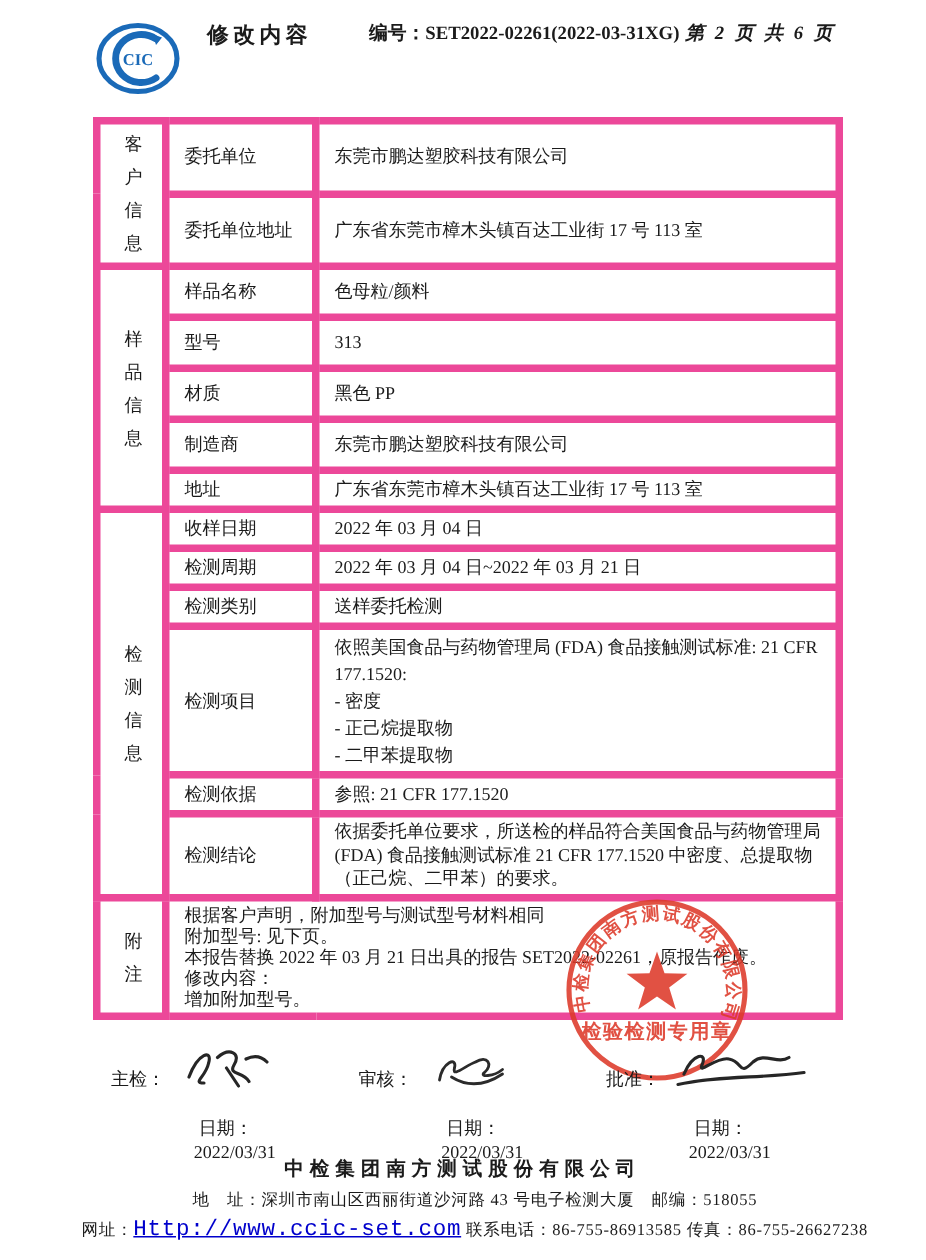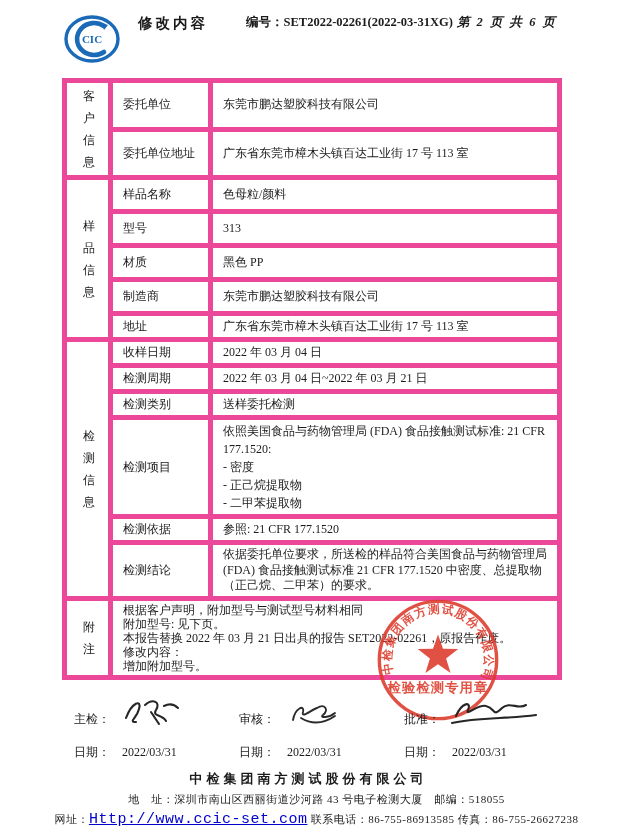--- a/index.html
+++ b/index.html
@@ -22,21 +22,21 @@
   tr.rh34 { height:34px; } tr.rh25 { height:25px;margin-top:20px; } tr.rh26 { height:26px; }
   td.multiline { white-space:pre-line; line-height:18px; padding-top:5px; padding-bottom:5px; vertical-align:top; }
   td.wrap3 { line-height:15.5px; padding-top:3px; padding-bottom:3px; }
   td.notes { white-space:pre-line; line-height:14px; padding-top:5px; padding-bottom:5px; vertical-align:top; }
   
   .sign-block { position:absolute; top:694px; left:62px; width:495px; display:flex; z-index:6; }
   .sign-col { width:165px; box-sizing:border-box; padding-left:12px; }
   .sign-line { display:flex; align-items:flex-end; height:34px;text-align:center; }
   .sign-role { font-size:12px; white-space:nowrap; }
   .sig-svg { margin-left:8px; margin-bottom:-4px; }
-  .date-line { display:flex; margin-top:16px; align-items:center; }
+  .date-line { display:flex; margin-top:16px; align-items:center;flex-direction:column; }
   .date-label { font-size:12px; white-space:nowrap; }
   .date-value { font-size:12px; margin-left:12px; white-space:nowrap; }
   
   .stamp { position:absolute; left:374px; top:596px; width:128px; height:128px; opacity:0.88; z-index:5; pointer-events:none; }
   
   .footer { position:absolute; top:770px; left:0; width:617px; text-align:center; }
   .footer-company { font-weight:bold; font-size:13px; letter-spacing:4px; }
   .footer-line { font-size:11px; margin-top:4px; letter-spacing:0.5px;padding-left:16px; }
   .footer-link { color:#0000cc; text-decoration:underline; font-family:"Liberation Mono","DejaVu Sans Mono",monospace; font-size:15px; }
 </style>

